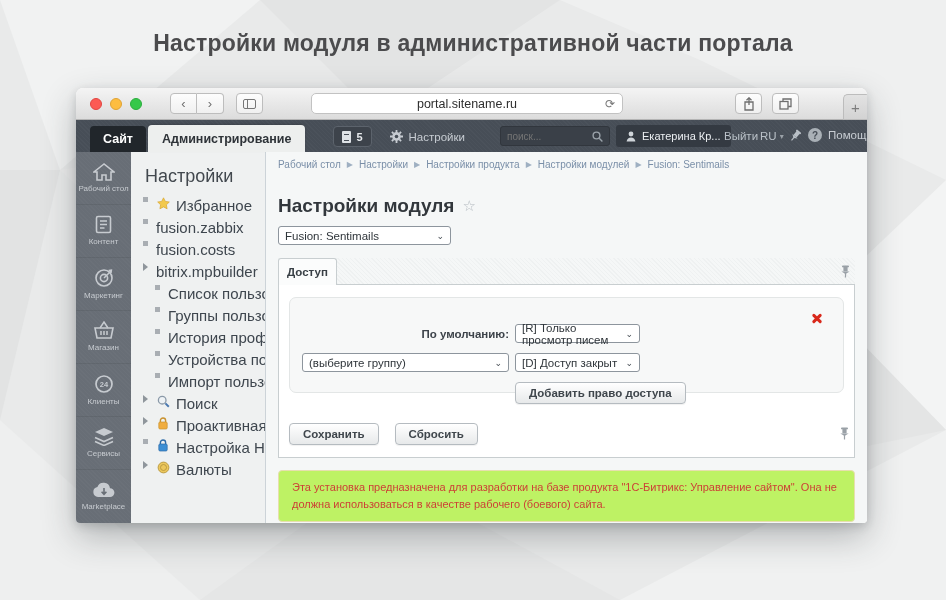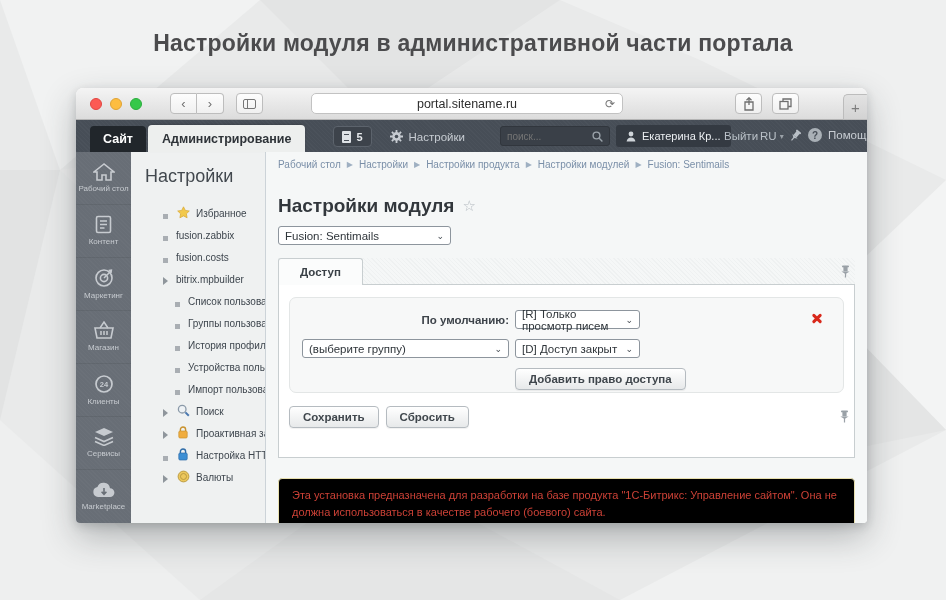--- a/index.html
+++ b/index.html
@@ -119,21 +119,21 @@
     height:53px; display:flex; flex-direction:column; align-items:center; justify-content:center;
     gap:3px; color:#c7cbd0; font-size:8px; text-align:center; line-height:1.15;
     border-bottom:1px solid rgba(0,0,0,.07);
   }
   .rail-item .lbl{ padding:0 2px; }
   .sidebar {
     width:135px; flex:0 0 135px; background:#eff1f1; border-right:1px solid #ccd3d8;
     padding:12px 0 0 0; overflow:hidden;
   }
   .sidebar-title { font-size:18px; color:#42484e; padding:2px 0 10px 14px; }
-  .menu-item { display:flex; align-items:flex-end; gap:6px; height:22px; padding-left:10px; font-size:10px; color:#3e464e; cursor:default;margin-left:20px; }
+  .menu-item { display:flex; align-items:flex-start; gap:6px; height:22px; padding-left:10px; font-size:15px; color:#3e464e; cursor:default; }
   .menu-item.sub { padding-left:22px; }
   .mk { width:9px; flex:0 0 9px; display:flex; align-items:center; justify-content:center; }
   .mk-square { width:5px; height:5px; background:#a9aeb3; }
   .mk-arrow { width:0; height:0; border-left:5px solid #8f969c; border-top:4px solid transparent; border-bottom:4px solid transparent; }
   .mk-arrow-down { width:0; height:0; border-top:5px solid #6a7178; border-left:4px solid transparent; border-right:4px solid transparent; }
   .mi-icon { width:14px; flex:0 0 14px; display:flex; align-items:center; justify-content:center; }
   .menu-label { white-space:nowrap; overflow:hidden; }
   
   .main { flex:1; background:#f5f7f7; padding:0 12px; position:relative; overflow:hidden; }
   .breadcrumb { margin-top:7px; font-size:10px; color:#7a8fa8; display:flex; align-items:center; gap:6px; white-space:nowrap; }
@@ -148,56 +148,56 @@
     padding:0 6px; font-size:11.5px; color:#2f353a; cursor:default;
   }
   .ui-select .chev { font-size:9px; color:#444b52; margin-left:6px; }
   .module-select { width:173px; }
   
   .tab-strip {
     margin-top:13px; height:26px; position:relative;
     background-image:repeating-linear-gradient(45deg, rgba(120,130,135,.05) 0 1px, transparent 1px 3px);
   }
   .tab-access {
-    position:absolute; left:0; bottom:-1px; height:27px; padding:0 21px;
+    position:absolute; left:0; bottom:-1px; height:27px; padding:0 8px;
     background:#fbfcfc; border:1px solid #c8ced0; border-bottom:none; border-radius:3px 3px 0 0;
     font-size:11.5px; font-weight:bold; color:#394046;
     display:flex; align-items:center; z-index:3;
   }
   .pin { position:absolute; right:4px; top:7px; }
   
   .panel {
     background:#fff; border:1px solid #c8ced0; position:relative; z-index:2;
     padding:12px 10px 0 10px; height:174px;
   }
   .section-title { font-size:15.5px; color:#3b4148; margin:0 0 10px 2px; }
   .access-box {
     background:#f7f8f8; border:1px solid #e3e6e6; border-radius:7px;
-    padding:12px 12px; position:relative; height:96px;
+    padding:26px 12px; position:relative; height:96px;
   }
   .form-row { display:flex; gap:6px; margin-bottom:10px; align-items:center; }
   .col-left { width:207px; flex:0 0 207px; display:flex; justify-content:flex-end; align-items:center; }
   .form-label { font-size:11.5px; font-weight:bold; color:#3d434a; }
   .sel-small { width:125px; }
   .sel-wide { width:207px; }
   .delete-x { position:absolute; right:20px; top:14px; width:12px; height:12px; }
   .delete-x span { position:absolute; left:0; top:5px; width:12px; height:3px; background:#d9291b; border-radius:2px; }
   .delete-x span:first-child{ transform:rotate(45deg); }
   .delete-x span:last-child{ transform:rotate(-45deg); }
   .ui-button {
     background:linear-gradient(#ffffff,#e7e9ea); border:1px solid #b5bbc0; border-radius:4px;
     font-size:11.5px; font-weight:bold; color:#3f464c; padding:4px 13px;
     font-family:"Liberation Sans",sans-serif; cursor:default;
     box-shadow:0 1px 1px rgba(0,0,0,.06);
   }
-  .buttons-row { margin-top:13px; display:flex; gap:7px; position:relative; }
+  .buttons-row { margin-top:30px; display:flex; gap:16px; position:relative; }
   .buttons-row .pin2 { position:absolute; right:-6px; top:4px; }
   
   .warning-box {
-    margin-top:20px; background:#000000; border:1px solid #e7dfae; border-radius:4px;
+    margin-top:12px; background:#bef264; border:1px solid #e7dfae; border-radius:4px;
     padding:8px 13px; font-size:11px; line-height:1.55; color:#cc4136;
   }
 </style>
 </head>
 <body>
 
 <svg class="bg-pattern" width="946" height="600" viewBox="0 0 946 600">
   <rect width="946" height="600" fill="#e9eaea"></rect>
   <polygon points="0,0 260,0 60,170" fill="#f1f2f2"></polygon>
   <polygon points="260,0 560,0 380,120" fill="#e3e4e4"></polygon>

